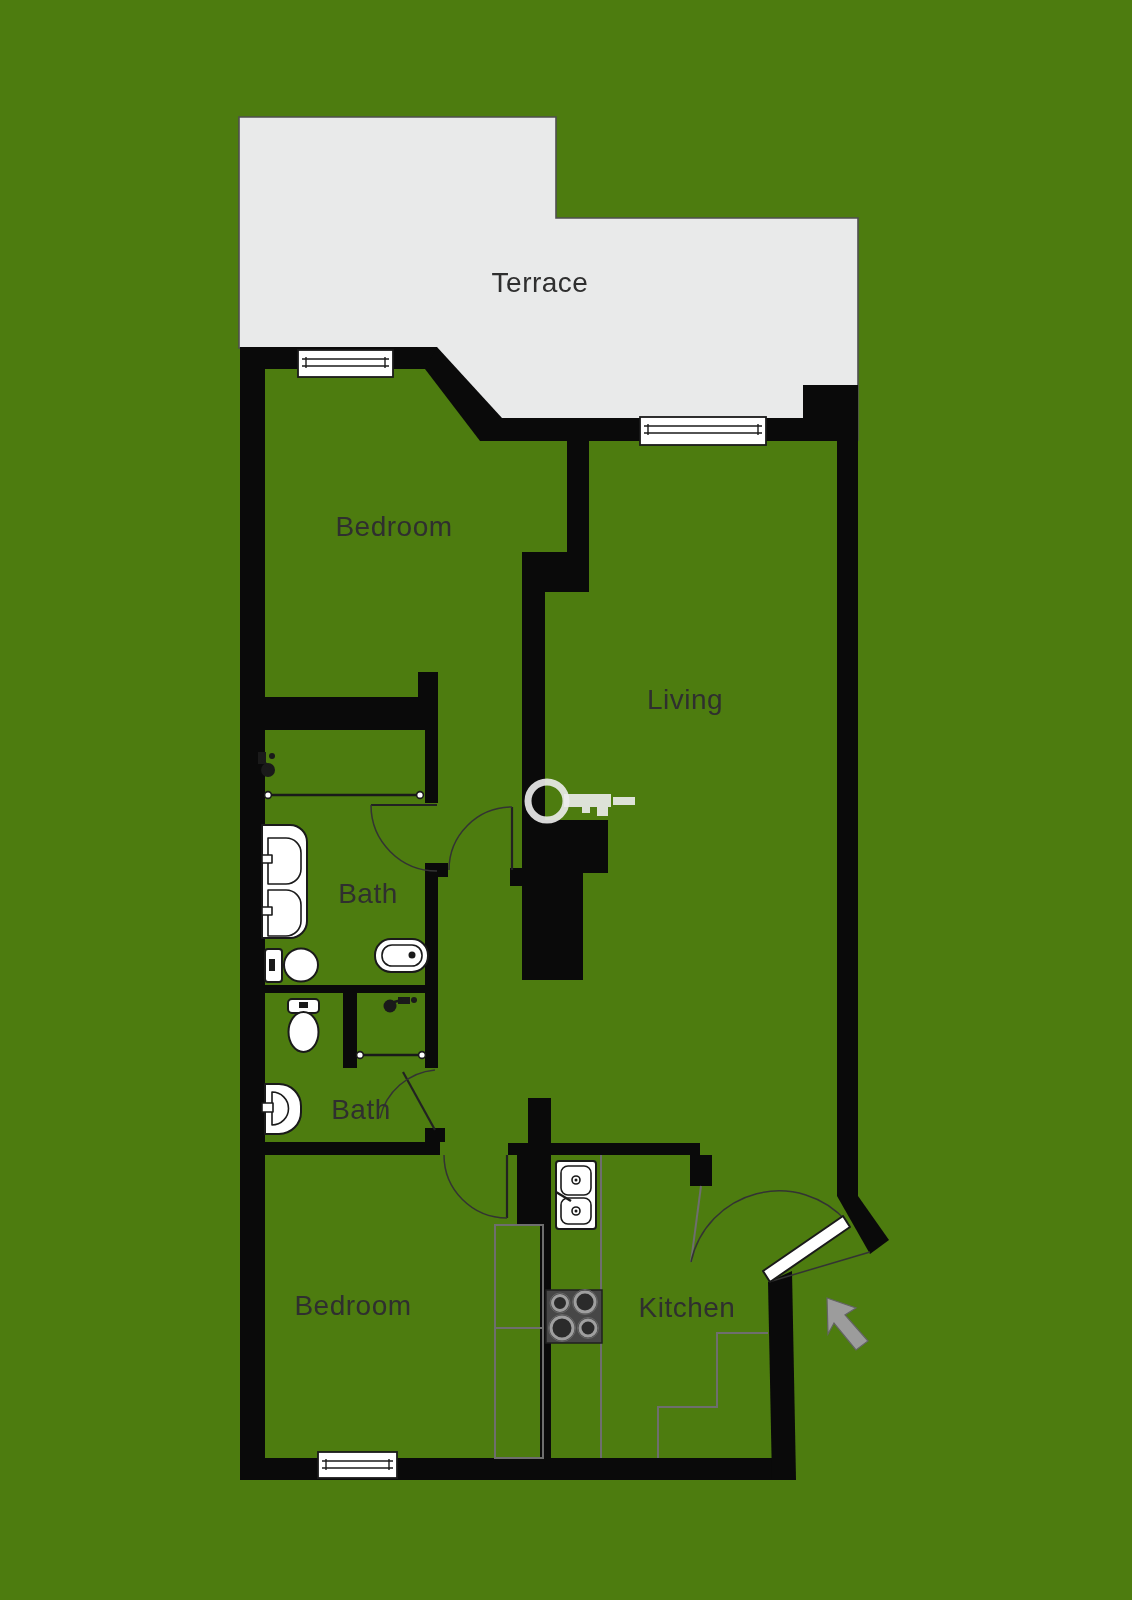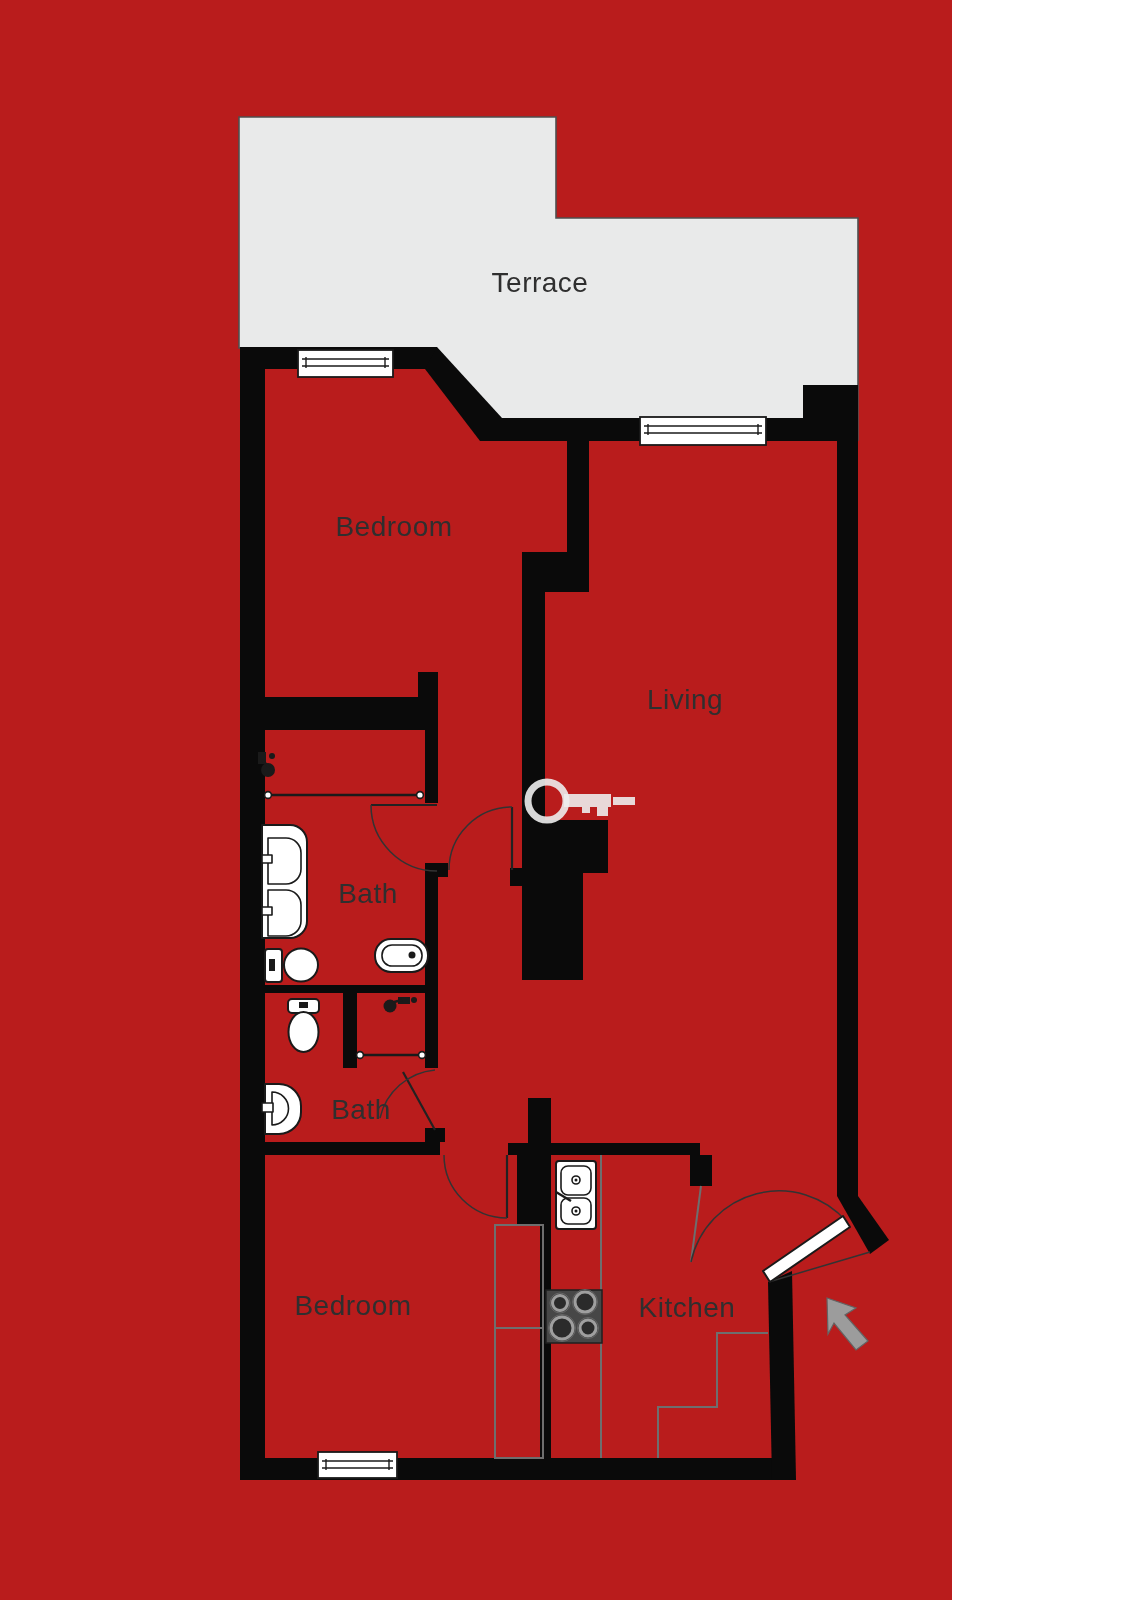--- a/index.html
+++ b/index.html
@@ -1,16 +1,16 @@
 <!DOCTYPE html>
 <html style="--wall: #0a0a0a; --terrace: #e9eaea; --line: #6e6e6e; --label: #2f2f2f; --stove: #474747; --arrow: #9c9c9c; --watermark: #ededed;"><head>
 <meta charset="utf-8">
 <style>
   html,body{margin:0;padding:0;background:#ffffff;}
-  #stage{position:relative;width:952px;height:1600px;background:#b91c1c;overflow:hidden;}
+  #stage{position:relative;width:1132px;height:1600px;background:#4d7c0f;overflow:hidden;}
   svg{display:block;}
   .wall{fill:var(--wall,#0a0a0a);stroke:none;}
   .terrace{fill:var(--terrace,#e9eaea);stroke:#4f4f4f;stroke-width:1.6;}
   .fixture{fill:#ffffff;stroke:#1a1a1a;stroke-width:2;stroke-linejoin:round;}
   .fixture-thin{fill:#ffffff;stroke:#1a1a1a;stroke-width:1.6;stroke-linejoin:round;}
   .dark{fill:#1a1a1a;stroke:none;}
   .win{fill:#ffffff;stroke:#1a1a1a;stroke-width:1.8;}
   .winline{stroke:#1a1a1a;stroke-width:1.4;fill:none;}
   .door{stroke:#222;stroke-width:2.2;fill:none;}
   .arc{stroke:#333;stroke-width:1.5;fill:none;}

